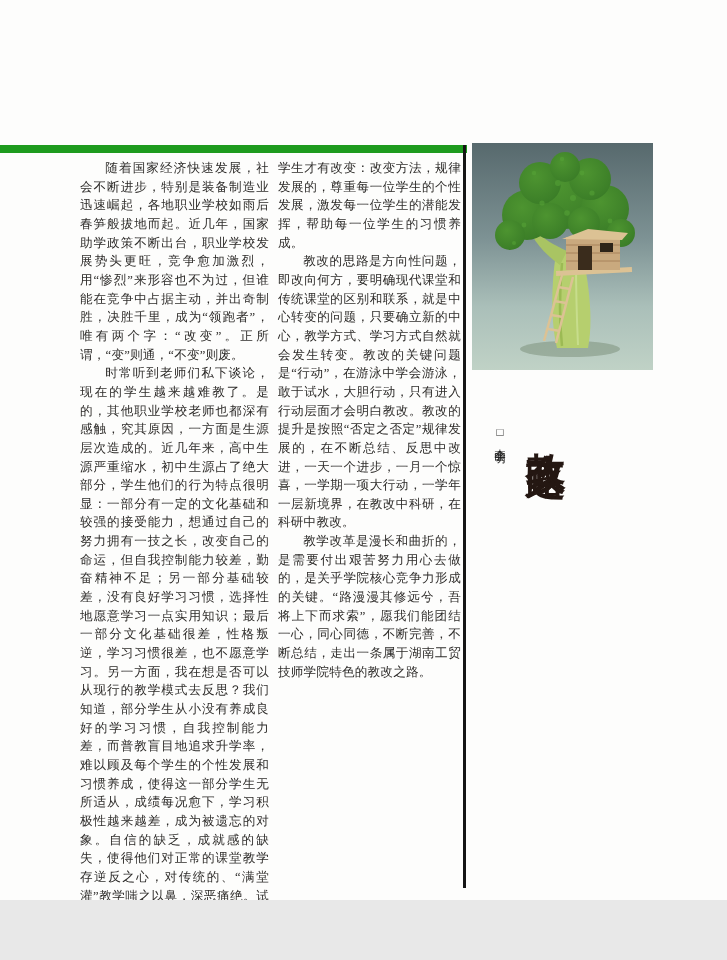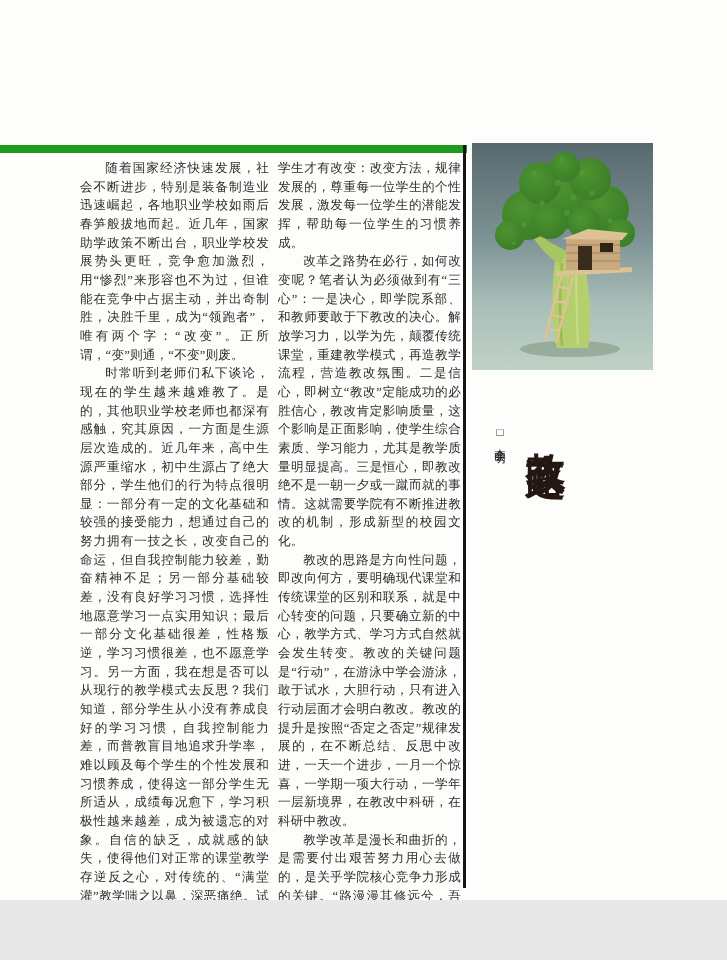--- a/index.html
+++ b/index.html
@@ -42,21 +42,20 @@
 
   <div class="divider"></div>
 
   <div class="col col-1">
     <p class="indent">随着国家经济快速发展，社会不断进步，特别是装备制造业迅速崛起，各地职业学校如雨后春笋般拔地而起。近几年，国家助学政策不断出台，职业学校发展势头更旺，竞争愈加激烈，用“惨烈”来形容也不为过，但谁能在竞争中占据主动，并出奇制胜，决胜千里，成为“领跑者”，唯有两个字：“改变”。正所谓，“变”则通，“不变”则废。</p>
     <p class="indent">时常听到老师们私下谈论，现在的学生越来越难教了。是的，其他职业学校老师也都深有感触，究其原因，一方面是生源层次造成的。近几年来，高中生源严重缩水，初中生源占了绝大部分，学生他们的行为特点很明显：一部分有一定的文化基础和较强的接受能力，想通过自己的努力拥有一技之长，改变自己的命运，但自我控制能力较差，勤奋精神不足；另一部分基础较差，没有良好学习习惯，选择性地愿意学习一点实用知识；最后一部分文化基础很差，性格叛逆，学习习惯很差，也不愿意学习。另一方面，我在想是否可以从现行的教学模式去反思？我们知道，部分学生从小没有养成良好的学习习惯，自我控制能力差，而普教盲目地追求升学率，难以顾及每个学生的个性发展和习惯养成，使得这一部分学生无所适从，成绩每况愈下，学习积极性越来越差，成为被遗忘的对象。自信的缺乏，成就感的缺失，使得他们对正常的课堂教学存逆反之心，对传统的、“满堂灌”教学嗤之以鼻，深恶痛绝。试想，如果我们还沿用传统的，照本宣科模式，学生又怎么会愿意听呢？所以，我们必须改变，改变思想，思路决定出路，我们改变了，</p>
   </div>
 
   <div class="col col-2">
     <p>学生才有改变：改变方法，规律发展的，尊重每一位学生的个性发展，激发每一位学生的潜能发挥，帮助每一位学生的习惯养成。</p>
-    <p class="indent">改革之路势在必行，如何改变呢？笔者认为必须做到有“三心”：一是决心，即学院系部、和教师要敢于下教改的决心。解放学习力，以学为先，颠覆传统课堂，重建教学模式，再造教学流程，营造教改氛围。二是信心，即树立“教改”定能成功的必胜信心，教改肯定影响质量，这个影响是正面影响，使学生综合素质、学习能力，尤其是教学质量明显提高。三是恒心，即教改绝不是一朝一夕或一蹴而就的事情。这就需要学院有不断推进教改的机制，形成新型的校园文化。</p>
     <p class="indent">教改的思路是方向性问题，即改向何方，要明确现代课堂和传统课堂的区别和联系，就是中心转变的问题，只要确立新的中心，教学方式、学习方式自然就会发生转变。教改的关键问题是“行动”，在游泳中学会游泳，敢于试水，大胆行动，只有进入行动层面才会明白教改。教改的提升是按照“否定之否定”规律发展的，在不断总结、反思中改进，一天一个进步，一月一个惊喜，一学期一项大行动，一学年一层新境界，在教改中科研，在科研中教改。</p>
     <p class="indent">教学改革是漫长和曲折的，是需要付出艰苦努力用心去做的，是关乎学院核心竞争力形成的关键。“路漫漫其修远兮，吾将上下而求索”，愿我们能团结一心，同心同德，不断完善，不断总结，走出一条属于湖南工贸技师学院特色的教改之路。</p>
   </div>
 
   <div class="photo-frame">
     <svg width="181" height="227" viewBox="0 0 181 227" xmlns="http://www.w3.org/2000/svg">
       <defs>
         <linearGradient id="photobg" x1="0" y1="0" x2="0" y2="1">
           <stop offset="0" stop-color="#57696d"></stop>
           <stop offset="0.42" stop-color="#7d9294"></stop>

